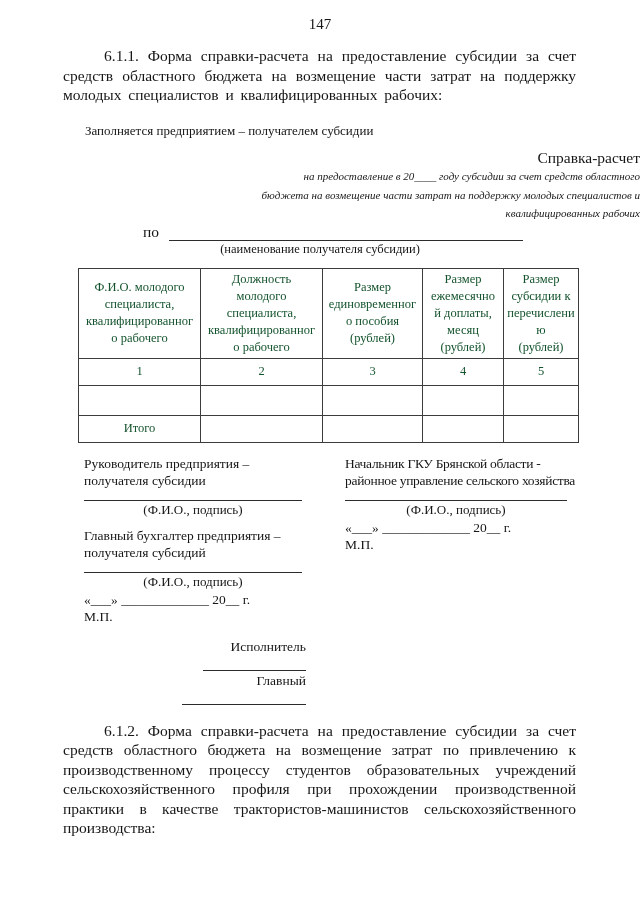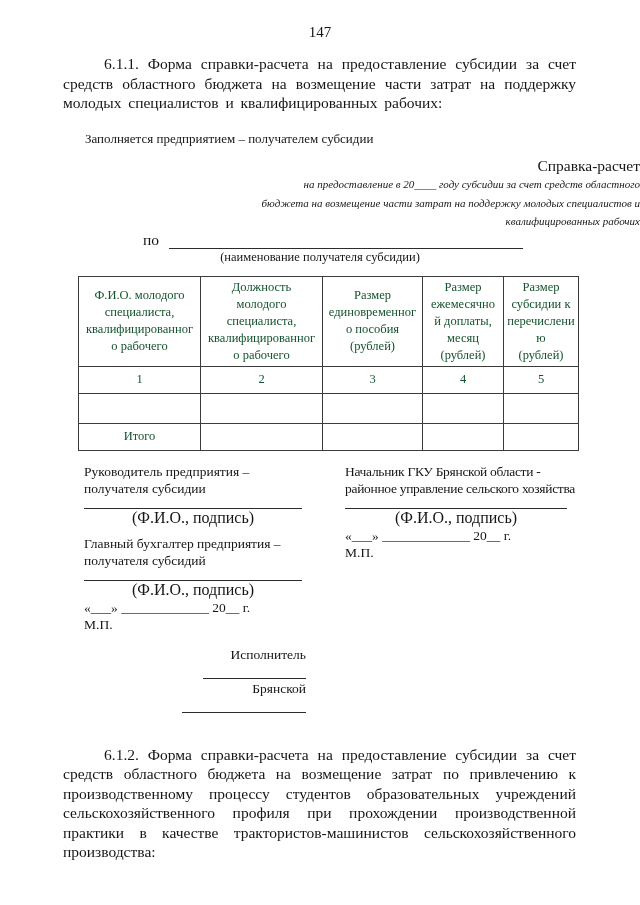--- a/index.html
+++ b/index.html
@@ -7,34 +7,34 @@
     position: relative;
     width: 640px;
     height: 905px;
     background: #ffffff;
     color: #161616;
     font-family: "Liberation Serif", "DejaVu Serif", serif;
     overflow: hidden;
     box-sizing: border-box;
   }
   .pageno {
-    padding-top: 23px;
+    padding-top: 15px;
     text-align: center;
     font-size: 15px;
     line-height: 19px;
   }
   .para {
     font-size: 15.5px;
     line-height: 19.5px;
     text-align: justify;
     text-indent: 41px;
     word-spacing: 3px;
     margin: 12px 64px 0 63px;
   }
-  .p612 { margin-top: 32px; }
+  .p612 { margin-top: 16px; }
   .note {
     font-size: 13px;
     line-height: 16.5px;
     margin-left: 85px;
   }
   .n1 { margin-top: 18px; }
   .n2 { margin-top: 13px; }
   .ws-preline { white-space: pre-line; }
   .ftitle {
     text-align: right;
@@ -97,21 +97,21 @@
   .sig-label { white-space: pre; }
   .sig-col.right .sig-label { letter-spacing: -0.3px; }
   .role2 { margin-top: 9px; }
   .sign-line {
     border-bottom: 1.4px solid #2c2c2c;
     margin-top: 11px;
   }
   .sig-col.left  .sign-line { width: 218px; }
   .sig-col.right .sign-line { width: 222px; }
   .fio {
-    font-size: 16px;
+    font-size: 13px;
     line-height: 16px;
     text-align: center;
     margin-top: 1px;
   }
   .sig-col.left  .fio { width: 218px; }
   .sig-col.right .fio { width: 222px; }
   .dateline { white-space: pre; margin-top: 1px; }
   .mp { margin-top: 0; }
   .exec-row {
     display: flex;
@@ -221,21 +221,21 @@
 получателя субсидий</div>
       <div class="sign-line"></div>
       <div class="fio">(Ф.И.О., подпись)</div>
       <div class="dateline">«___» _____________ 20__ г.</div>
       <div class="mp">М.П.</div>
       <div class="exec-row">
         <span>Исполнитель</span>
         <span class="exec-fill w1"></span>
       </div>
       <div class="exec-row second">
-        <span>Брянской</span>
+        <span>Главный</span>
         <span class="exec-fill w2"></span>
       </div>
     </div>
 
     <div class="sig-col right">
       <div class="sig-label">Начальник ГКУ Брянской области -
 районное управление сельского хозяйства</div>
       <div class="sign-line"></div>
       <div class="fio">(Ф.И.О., подпись)</div>
       <div class="dateline">«___» _____________ 20__ г.</div>

